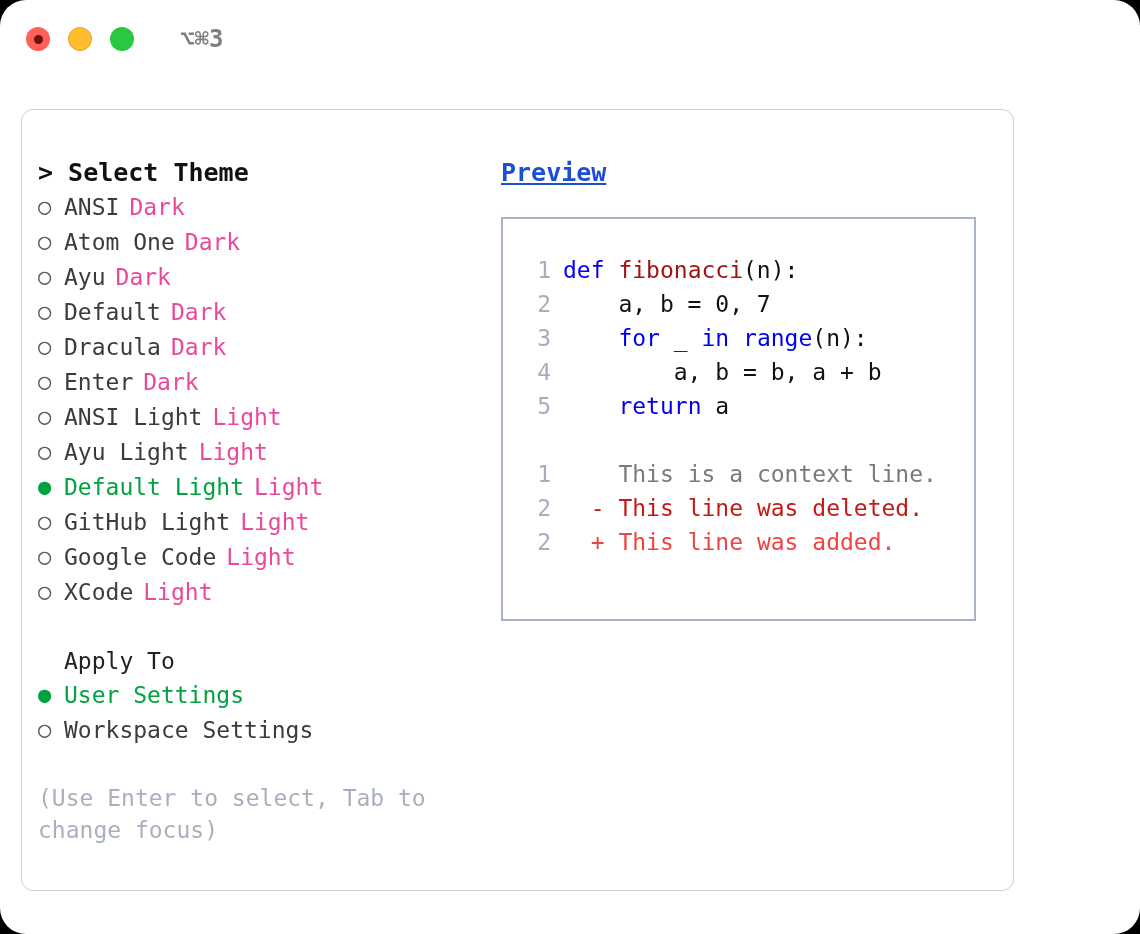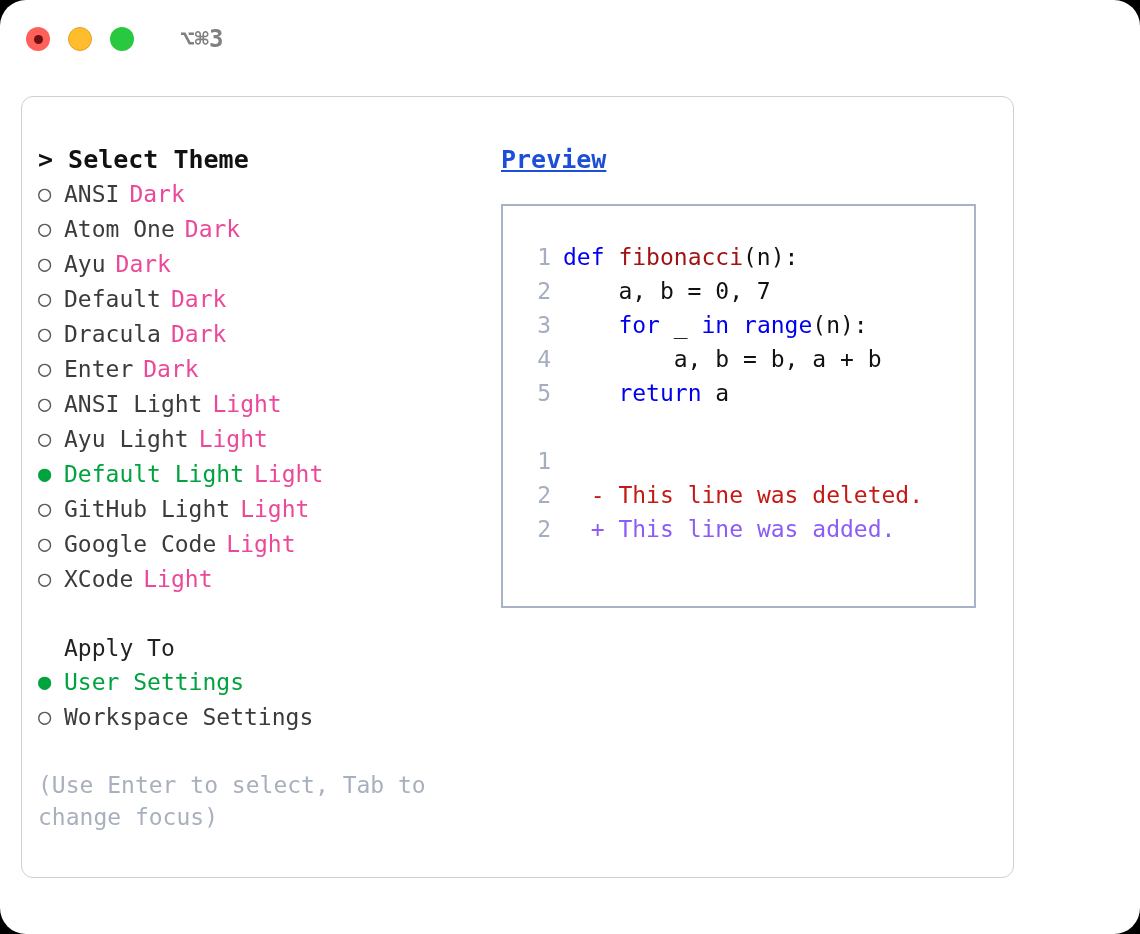--- a/index.html
+++ b/index.html
@@ -64,21 +64,21 @@
     font-weight: bold;
     color: #808080;
     letter-spacing: 0px;
     line-height: 1;
   }
 
   
   .panel {
     position: absolute;
     left: 21px;
-    top: 96px;
+    top: 109px;
     width: 993px;
     height: 782px;
     box-sizing: border-box;
     border: 1.5px solid #cfcfd4;
     border-radius: 12px;
     background: #ffffff;
   }
 
   
   .left-col {
@@ -180,21 +180,21 @@
     color: #a4aebe;
     margin-right: 12px;
   }
   .code-text { color: #111111; }
   .kw  { color: #0000ee; }
   .fn  { color: #a11212; }
   .plain { color: #111111; }
   .blank-line { height: 34px; }
   .diff-ctx { color: #7a7a7a; }
   .diff-del { color: #c41a16; }
-  .diff-add { color: #8b5cf6; }
+  .diff-add { color: #ef4444; }
 </style>
 </head>
 <body>
 
 <div class="window">
 
   <div class="titlebar">
     <div class="lights">
       <div class="light red">
         <div class="rec-dot"></div>
@@ -243,21 +243,21 @@
       <div class="preview-box">
         <div id="code-block">
             <div class="code-line"><span class="lineno">1</span><span class="code-text"><span class="kw">def </span><span class="fn">fibonacci</span><span class="plain">(n):</span></span></div>
             <div class="code-line"><span class="lineno">2</span><span class="code-text"><span class="plain">    a, b = 0, 7</span></span></div>
             <div class="code-line"><span class="lineno">3</span><span class="code-text"><span class="plain">    </span><span class="kw">for</span><span class="plain"> _ </span><span class="kw">in</span><span class="plain"> </span><span class="kw">range</span><span class="plain">(n):</span></span></div>
             <div class="code-line"><span class="lineno">4</span><span class="code-text"><span class="plain">        a, b = b, a + b</span></span></div>
             <div class="code-line"><span class="lineno">5</span><span class="code-text"><span class="plain">    </span><span class="kw">return</span><span class="plain"> a</span></span></div>
           </div>
         <div class="blank-line"></div>
         <div id="diff-block">
-            <div class="code-line"><span class="lineno">1</span></div>
+            <div class="code-line"><span class="lineno">1</span><span class="diff-ctx">  <span> </span> <span>This is a context line.</span></span></div>
             <div class="code-line"><span class="lineno">2</span><span class="diff-del">  <span>-</span> <span>This line was deleted.</span></span></div>
             <div class="code-line"><span class="lineno">2</span><span class="diff-add">  <span>+</span> <span>This line was added.</span></span></div>
           </div>
       </div>
     </div>
 
   </div>
 </div>
 
 </body></html>

